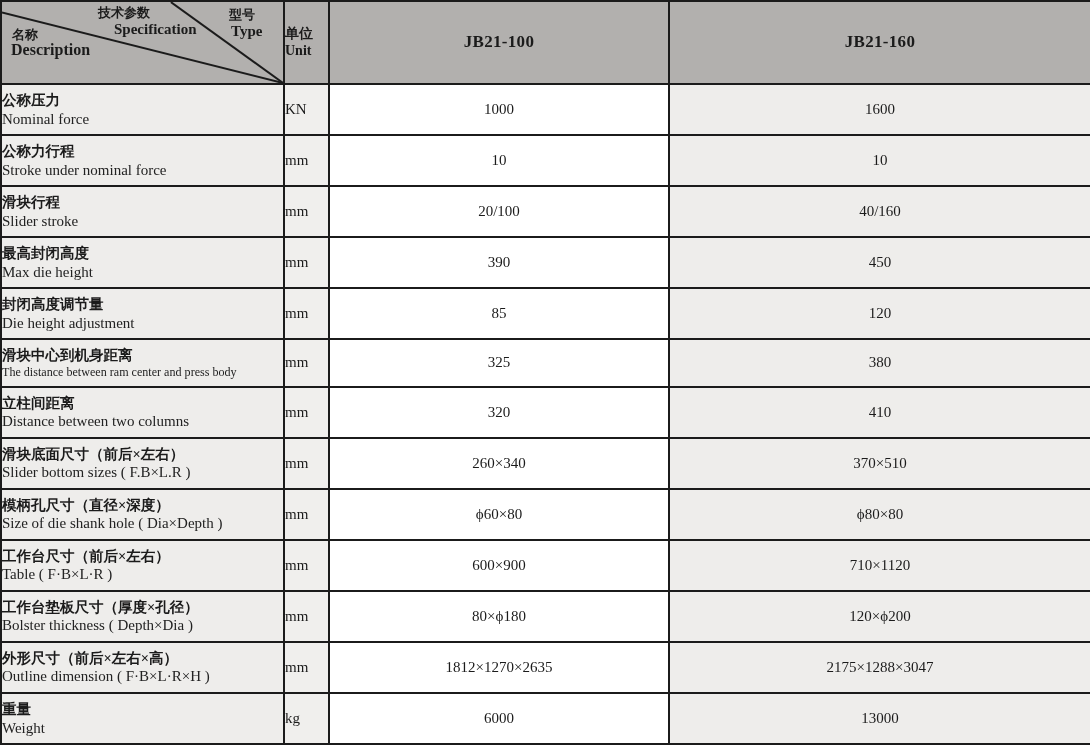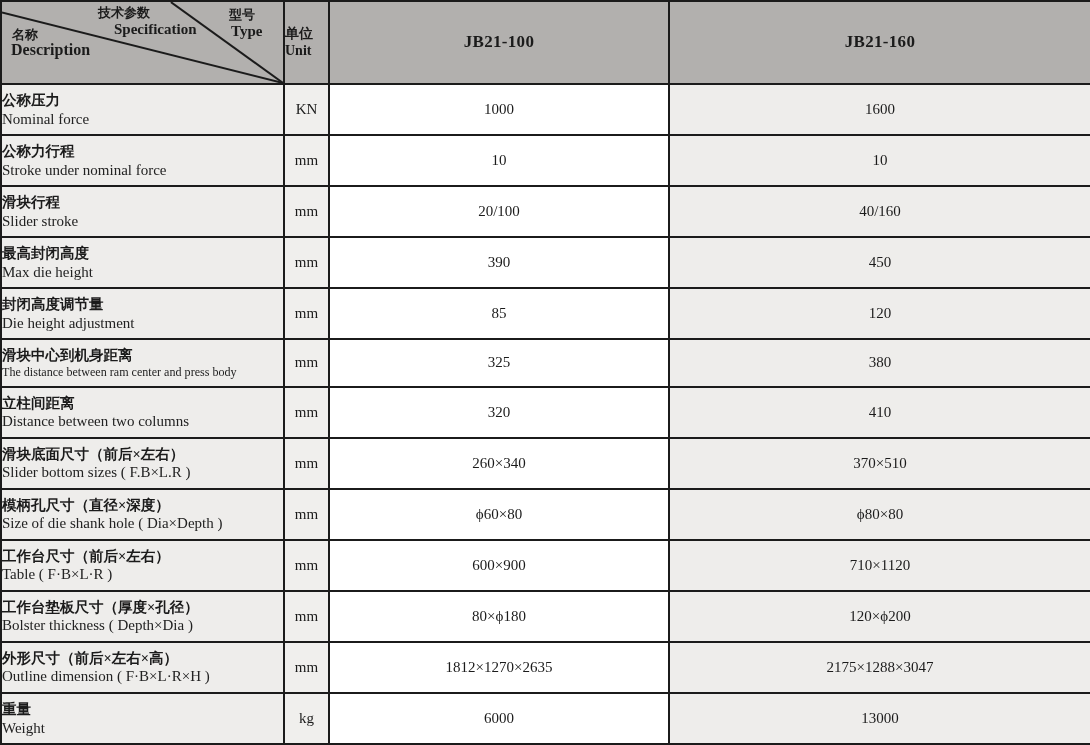--- a/index.html
+++ b/index.html
@@ -38,21 +38,21 @@
   .lbl-name-en{left:9px;top:40px;font-size:16px;}
   th.unit-head{font-size:14px;line-height:1.25;text-align:left;}
   th.model{font-size:17px;text-align:center;letter-spacing:.3px;}
 
   
   tr.row{height:35px;padding-left:32px;}
   td.desc{background:#eeedeb;padding:3px 8px 3px 10px;}
   td.desc .zh{font-size:14.5px;font-weight:600;line-height:1.25;}
   td.desc .en{font-size:15px;line-height:1.2;color:#222;}
   td.desc .en.cond{font-size:13px;transform:scaleX(.93);transform-origin:left center;white-space:nowrap;}
-  td.unit{background:#f0efed;text-align:center;font-size:15px;}
+  td.unit{background:#f0efed;text-align:left;font-size:15px;}
   td.unit.small{font-size:12px;}
   td.v100{background:#ffffff;text-align:center;font-size:15px;}
   td.v160{background:#eeedeb;text-align:center;font-size:15px;margin-top:48px;}
 </style>
 </head>
 <body>
 
 <div class="spec-table-wrap">
   <table class="spec">
     <colgroup>

